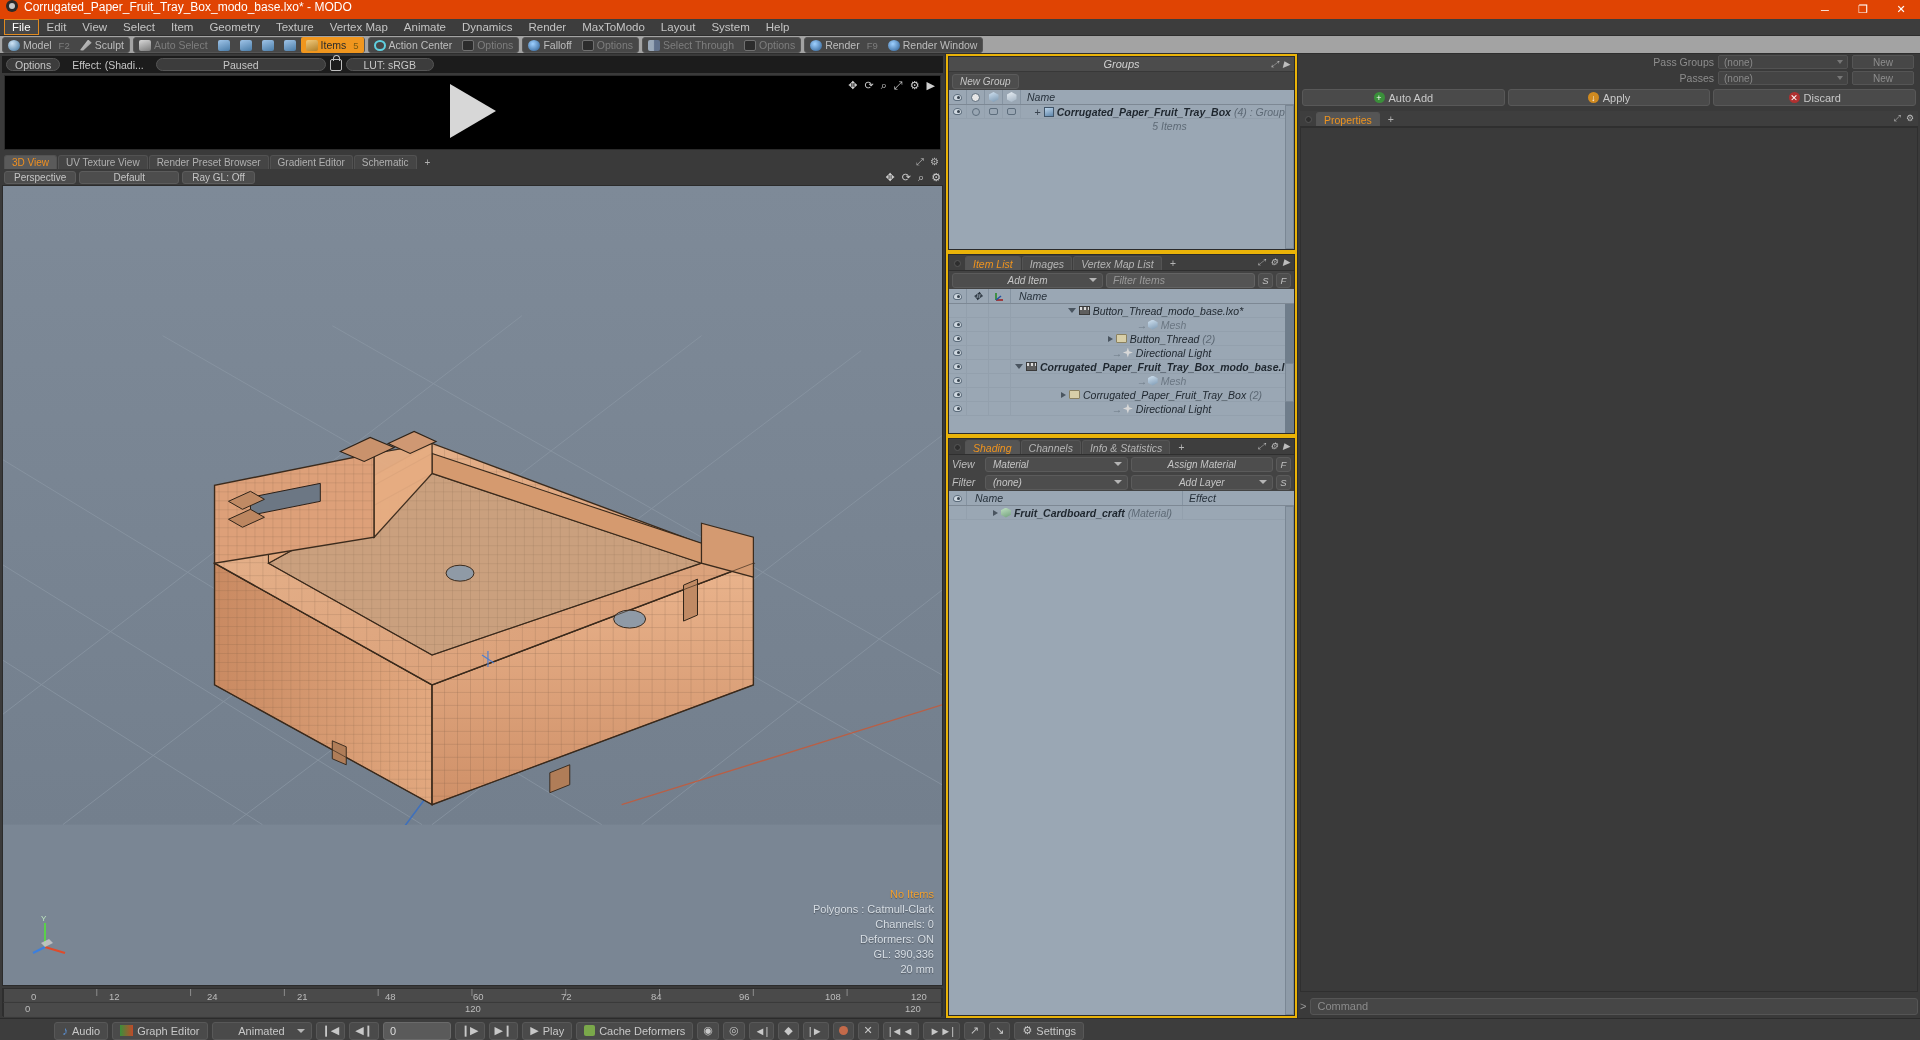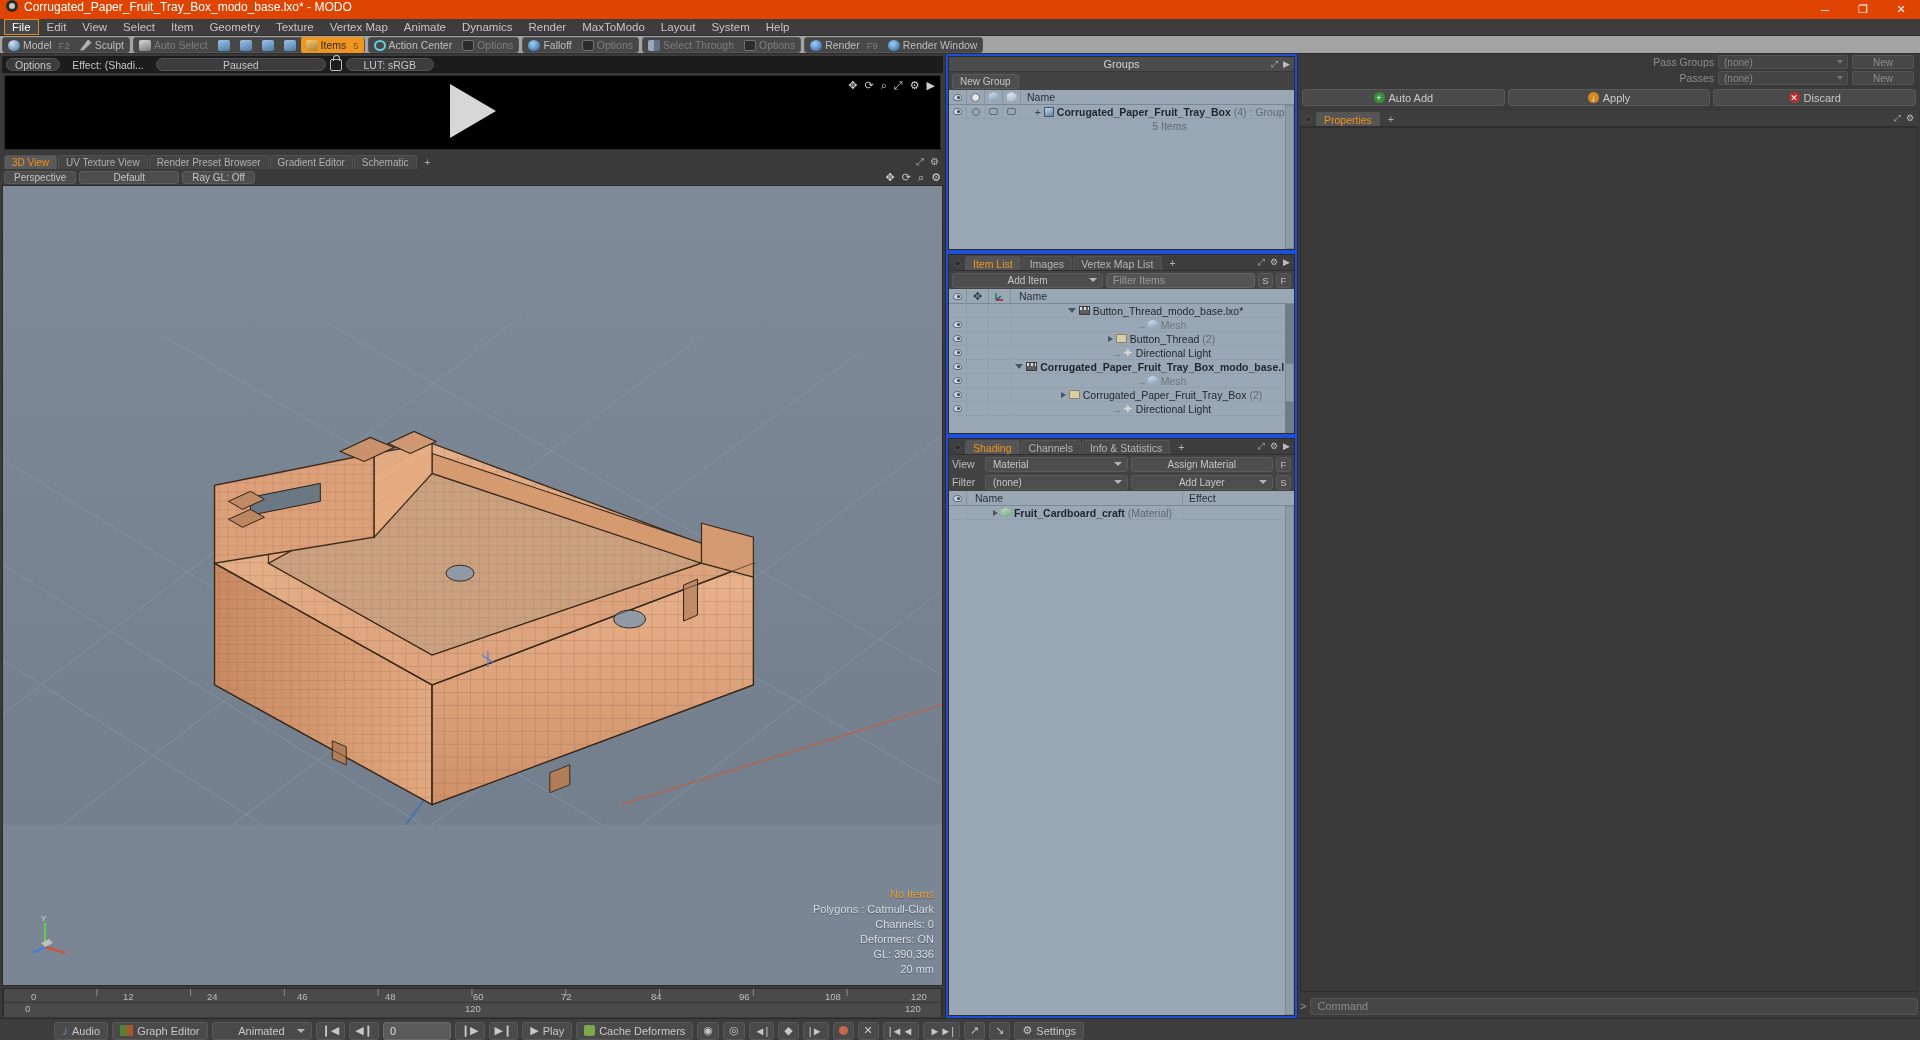--- a/index.html
+++ b/index.html
@@ -39,22 +39,22 @@
   .ico.cube{ background:linear-gradient(160deg,#9fc4e8,#4a7ca8); }
   .ico.cubeW{ background:linear-gradient(160deg,#d8d8d8,#7a7a7a); }
   .ico.cubeY{ background:linear-gradient(160deg,#f2c97a,#b07f28); }
   .ico.ring{ border:2px solid #5fd0e0; border-radius:50%; background:transparent;}
   .ico.sq{ background:#2c2c2c; border:1px solid #707070;}
   .ico.rnd{ background:radial-gradient(circle at 40% 35%,#9ed0ff,#2a5b8f); border-radius:50%;}
 
   
   .main{ display:flex; height:964px; }
   .leftcol{ width:945px; display:flex; flex-direction:column; background:#3a3a3a; }
-  .rightcol{ width:352px; display:flex; flex-direction:column; background:#1d4ed8;
-    border-left:1px solid #2b2b2b;}
+  .rightcol{ width:352px; display:flex; flex-direction:column; background:#eab308;
+    border-left:1px solid #2b2b2b;font-style:italic;}
   .farcol{ width:623px; background:#3a3a3a; border-left:1px solid #2b2b2b; display:flex;
     flex-direction:column;}
 
   
   .preview{ height:75px; background:#000; position:relative; margin:2px 2px 0 2px; border:1px solid #2b2b2b;}
   .prevbar{ height:17px; display:flex; align-items:center; gap:4px; padding:2px 4px; background:#1c1c1c;}
   .pill{ background:#3c3c3c; border:1px solid #555; border-radius:8px; height:13px;
      display:flex;align-items:center;justify-content:center;padding:0 8px; font-size:10.5px;color:#c7c7c7;}
   .prevbar2{ height:16px; display:flex; align-items:center; gap:4px; padding:0 4px;}
   .playtri{ position:absolute; left:50%; top:48%; transform:translate(-50%,-50%);
@@ -472,23 +472,23 @@
           <line x1="282" y1="0" x2="282" y2="7"></line>
             <line x1="376" y1="0" x2="376" y2="7"></line>
           <line x1="470" y1="0" x2="470" y2="7"></line>
             <line x1="564" y1="0" x2="564" y2="7"></line>
           <line x1="658" y1="0" x2="658" y2="7"></line>
             <line x1="752" y1="0" x2="752" y2="7"></line>
           <line x1="846" y1="0" x2="846" y2="7"></line>
         </g>
       </svg>
       <div class="tlnum" style="left:28px">0</div>
-      <div class="tlnum" style="left:120px">12</div>
+      <div class="tlnum" style="left:106px">12</div>
       <div class="tlnum" style="left:204px">24</div>
-      <div class="tlnum" style="left:294px">46</div>
+      <div class="tlnum" style="left:294px">21</div>
       <div class="tlnum" style="left:382px">48</div>
       <div class="tlnum" style="left:470px">60</div>
       <div class="tlnum" style="left:558px">72</div>
       <div class="tlnum" style="left:648px">84</div>
       <div class="tlnum" style="left:736px">96</div>
       <div class="tlnum" style="left:822px">108</div>
       <div class="tlnum" style="left:908px">120</div>
       <div class="tlbot" style="left:22px">0</div>
       <div class="tlbot" style="left:462px">120</div>
       <div class="tlbot" style="left:902px">120</div>

